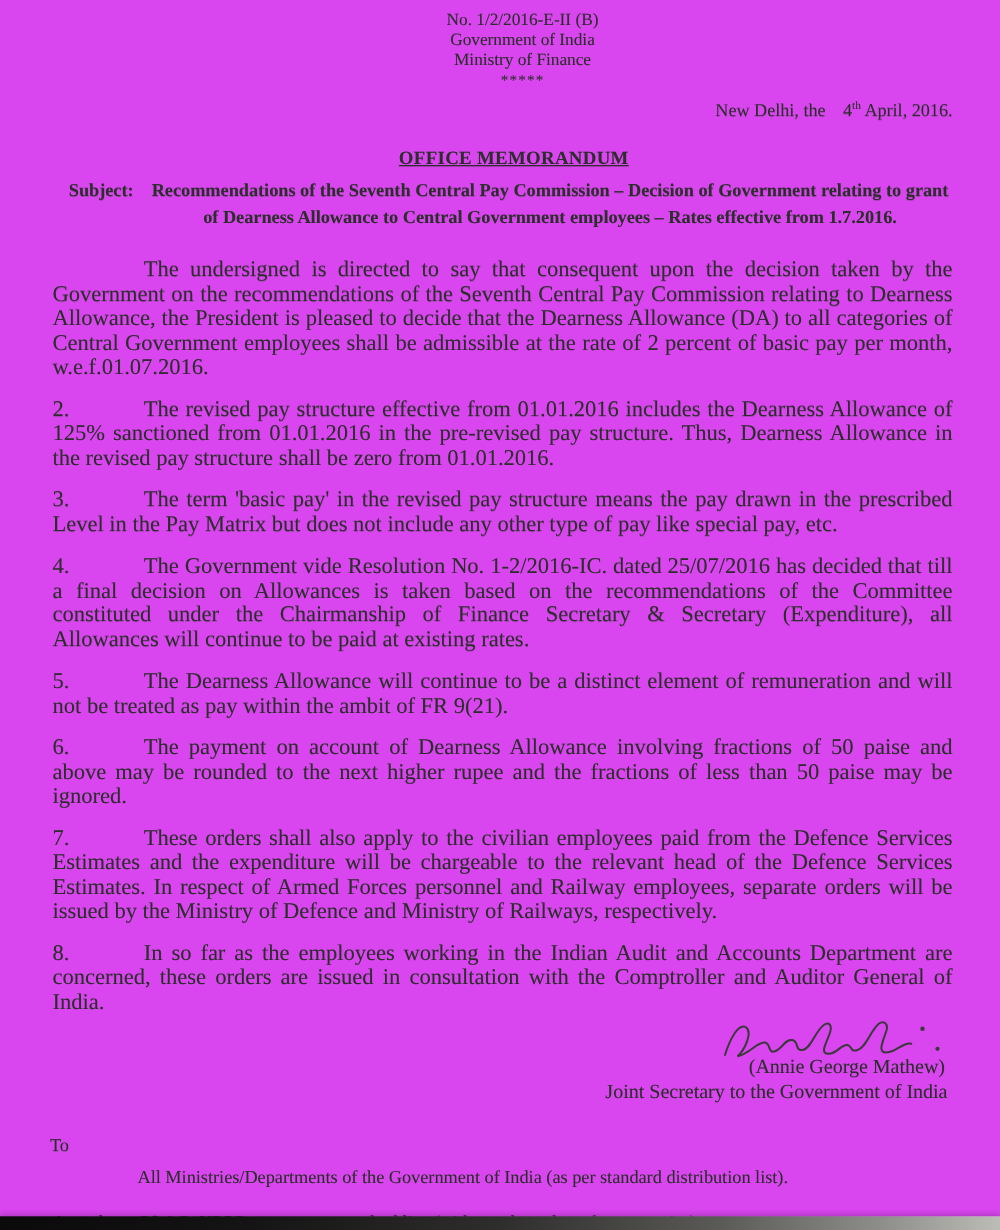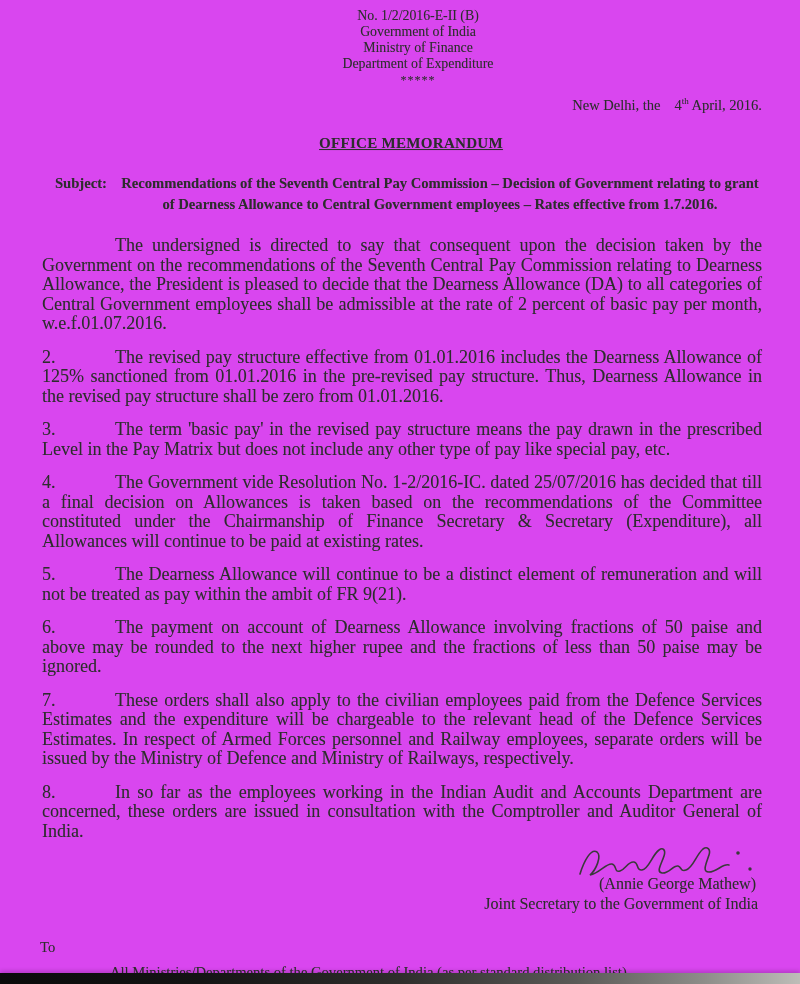--- a/index.html
+++ b/index.html
@@ -29,21 +29,21 @@
   .memo-title{
     text-align:center;
     margin:21px 0 0 22px;
     font-size:15px;
     font-weight:bold;
     text-decoration:underline;
     letter-spacing:0.3px;
   }
   .subject{
     display:flex;
-    margin:21px 40px 0 55px;
+    margin:7px 40px 0 55px;
     font-weight:bold;
     font-size:14.6px;
     line-height:20.5px;
   }
   .subject-label{flex:none;width:65px;}
   .subject-text{flex:1;text-align:center;}
   .para{
     margin:14px 38px 0 42px;
     font-size:18px;
     line-height:19.5px;
@@ -81,21 +81,20 @@
 </style>
 </head>
 <body>
 
 <div class="page">
 
   <div class="header">
     <div>No. 1/2/2016-E-II (B)</div>
     <div>Government of India</div>
     <div>Ministry of Finance</div>
-    <div>Department of Expenditure</div>
     <div class="stars">*****</div>
   </div>
 
   <div class="date-line">
     <span>New Delhi, the</span><span class="date-day">4</span><sup>th</sup><span> April, 2016.</span>
   </div>
 
   <div class="memo-title">OFFICE MEMORANDUM</div>
 
   <div class="subject">

